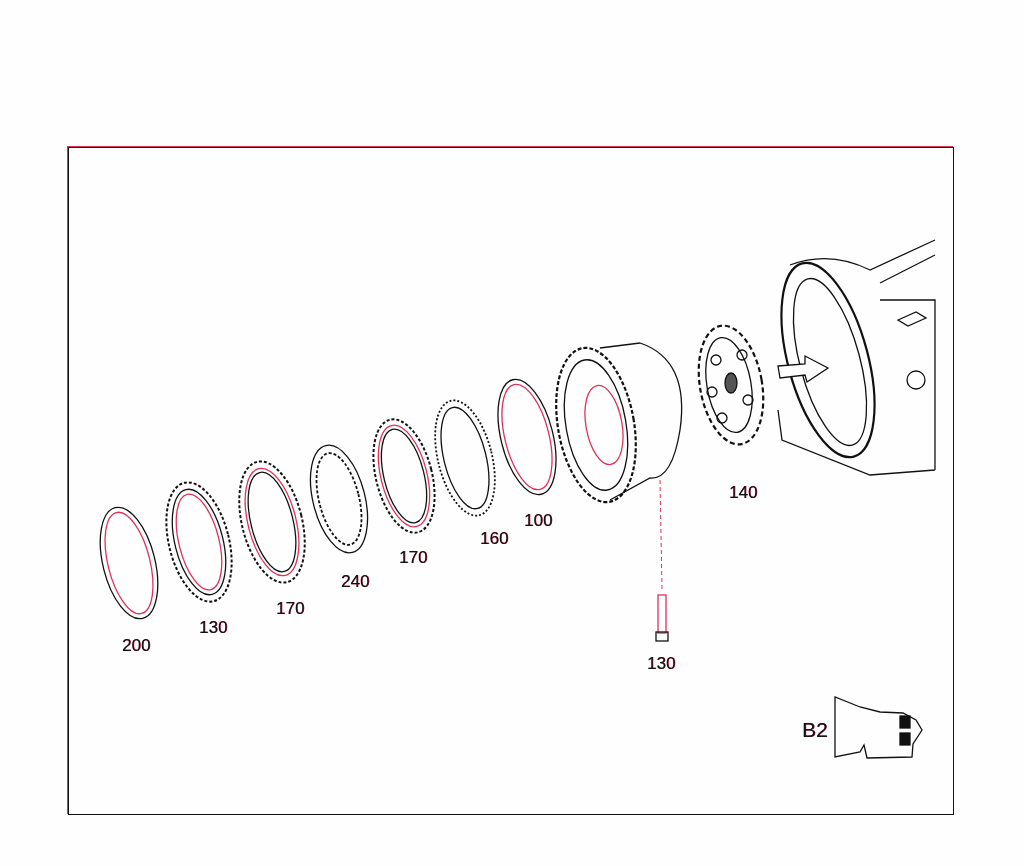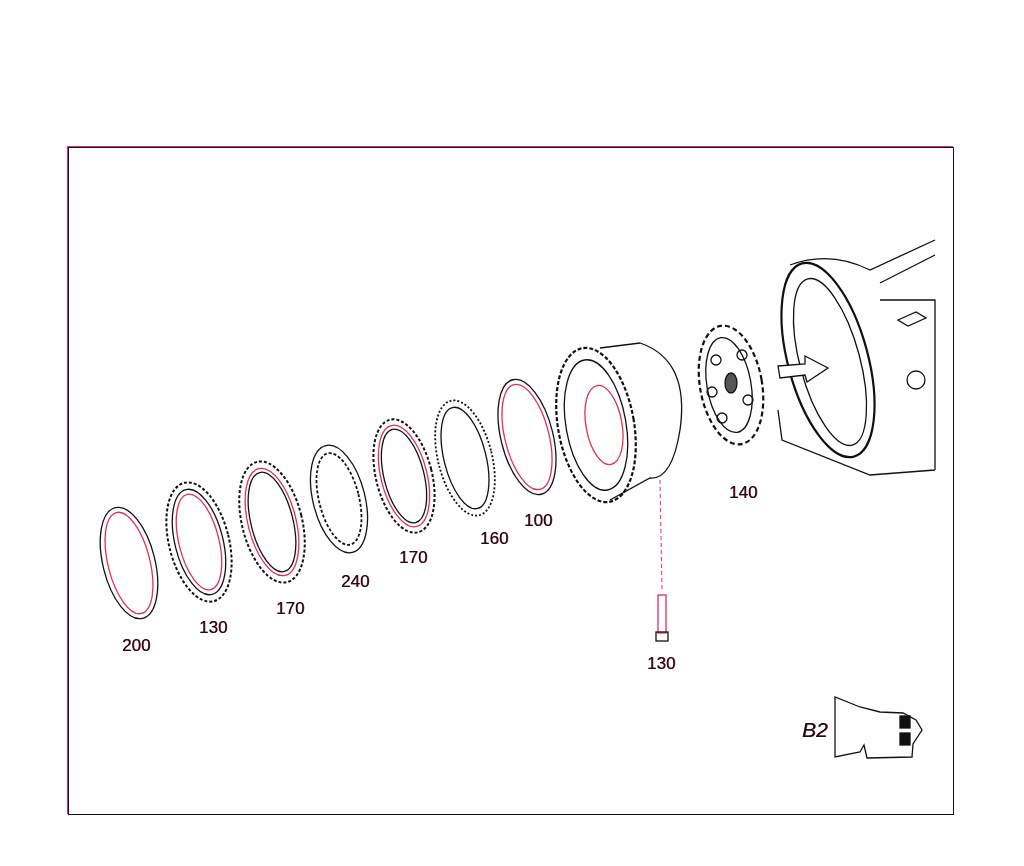--- a/index.html
+++ b/index.html
@@ -1,20 +1,20 @@
 <!DOCTYPE html>
 <html><head>
 <meta charset="utf-8">
 <style>
   html,body{margin:0;padding:0;background:#fefefe;}
   body{width:1024px;height:866px;position:relative;overflow:hidden;font-family:"Liberation Sans",sans-serif;}
   .frame{position:absolute;left:68px;top:147px;width:886px;height:668px;border:1px solid #111;box-shadow:-1px -1px 0 #e0305a;box-sizing:border-box;}
   svg.art{position:absolute;left:0;top:0;}
   .lbl{position:absolute;font-size:17px;color:#111;text-shadow:0.6px 0 0 #c0204a;}
-  .b2{font-size:21px;font-style:italic;}
+  .b2{font-size:21px;}
 </style>
 </head>
 <body>
 
 <div class="frame"></div>
 
 <svg class="art" width="1024" height="866" fill="none" stroke="#111" stroke-width="1.3">
 
   <g>
     <ellipse cx="129" cy="563" rx="26" ry="57" transform="rotate(-14 129 563)"></ellipse>

